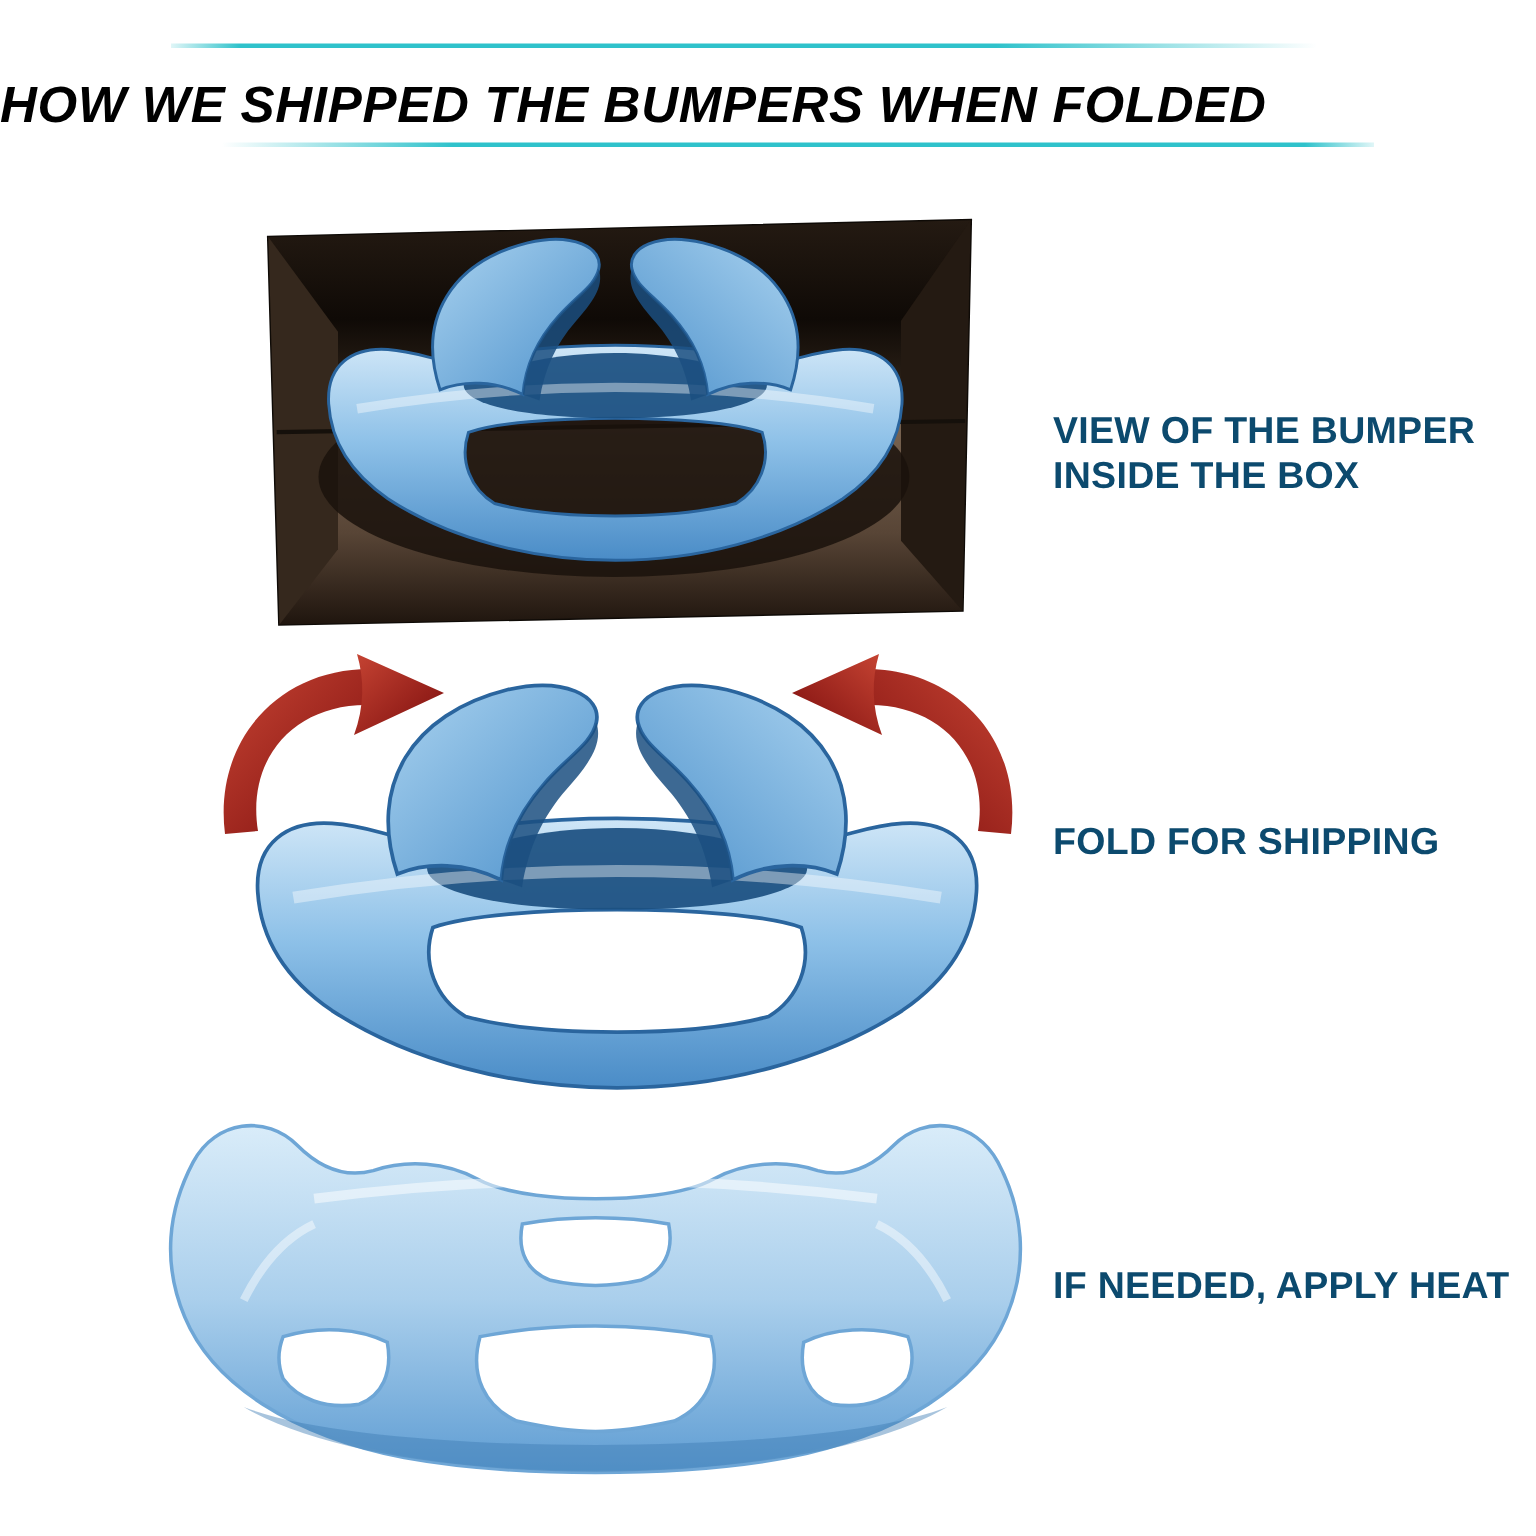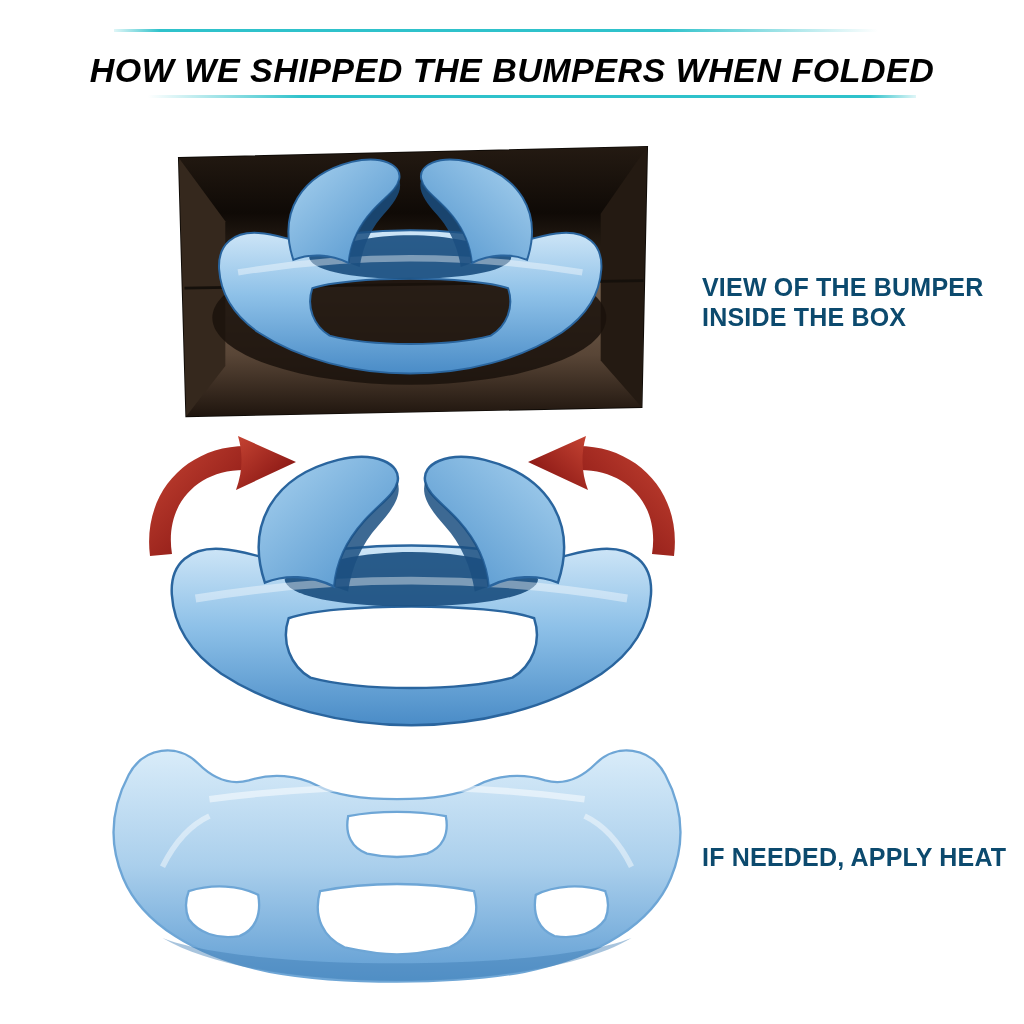--- a/index.html
+++ b/index.html
@@ -12,21 +12,21 @@
   .rule-top{
     left:114px;top:29px;width:764px;
     background:linear-gradient(90deg,rgba(47,194,203,.15) 0%,#2fc2cb 6%,#2fc2cb 72%,rgba(47,194,203,0) 100%);
   }
   .rule-bottom{
     left:148px;top:95px;width:768px;
     background:linear-gradient(90deg,rgba(47,194,203,0) 0%,#2fc2cb 20%,#2fc2cb 94%,rgba(47,194,203,.15) 100%);
   }
   .page-title{
     position:absolute;left:0;top:52px;width:1024px;margin:0;
-    text-align:center;
+    text-align:left;
     font:italic 800 34px/1.1 "Liberation Sans",sans-serif;
     letter-spacing:.5px;color:#000;
   }
   
   .step-illu{position:absolute;}
   .illu-box{left:163px;top:132px;}
   .illu-fold{left:138px;top:430px;}
   .illu-flat{left:83px;top:726px;}
   .step-label{
     position:absolute;left:702px;
@@ -124,20 +124,21 @@
 
     <use href="#foldedBumper" transform="translate(36,22) scale(0.85)"></use>
   </svg>
   <div class="step-label label-box">VIEW OF THE BUMPER INSIDE THE BOX</div>
 
   <svg class="step-illu illu-fold" width="548" height="306" viewBox="0 0 548 306">
     <use href="#foldedBumper" transform="translate(16,18) scale(0.99)"></use>
     <use href="#foldArrow" transform="translate(4,6)"></use>
     <use href="#foldArrow" transform="translate(544,6) scale(-1,1)"></use>
   </svg>
+  <div class="step-label label-fold">FOLD FOR SHIPPING</div>
 
   <svg class="step-illu illu-flat" width="628" height="272" viewBox="0 0 640 290">
     <path fill="url(#flatGrad)" stroke="#6ea6d6" stroke-width="2.5" fill-rule="evenodd" d="M 34,52 C 50,22 86,18 108,40 C 122,54 140,64 162,58 C 186,50 214,52 236,64
          C 258,76 298,78 320,78 C 342,78 382,76 404,64 C 426,52 454,50 478,58
          C 500,64 518,54 532,40 C 554,18 590,22 606,52 C 624,86 628,124 612,162
          C 592,210 536,246 456,262 C 380,276 260,276 184,262 C 104,246 48,210 28,162
          C 12,124 16,86 34,52 Z
          M 238,176 C 290,166 350,166 402,176 C 410,204 398,226 376,236
          C 330,246 310,246 264,236 C 242,226 230,204 238,176 Z
          M 98,176 C 124,168 152,170 172,180 C 176,202 168,218 152,224

